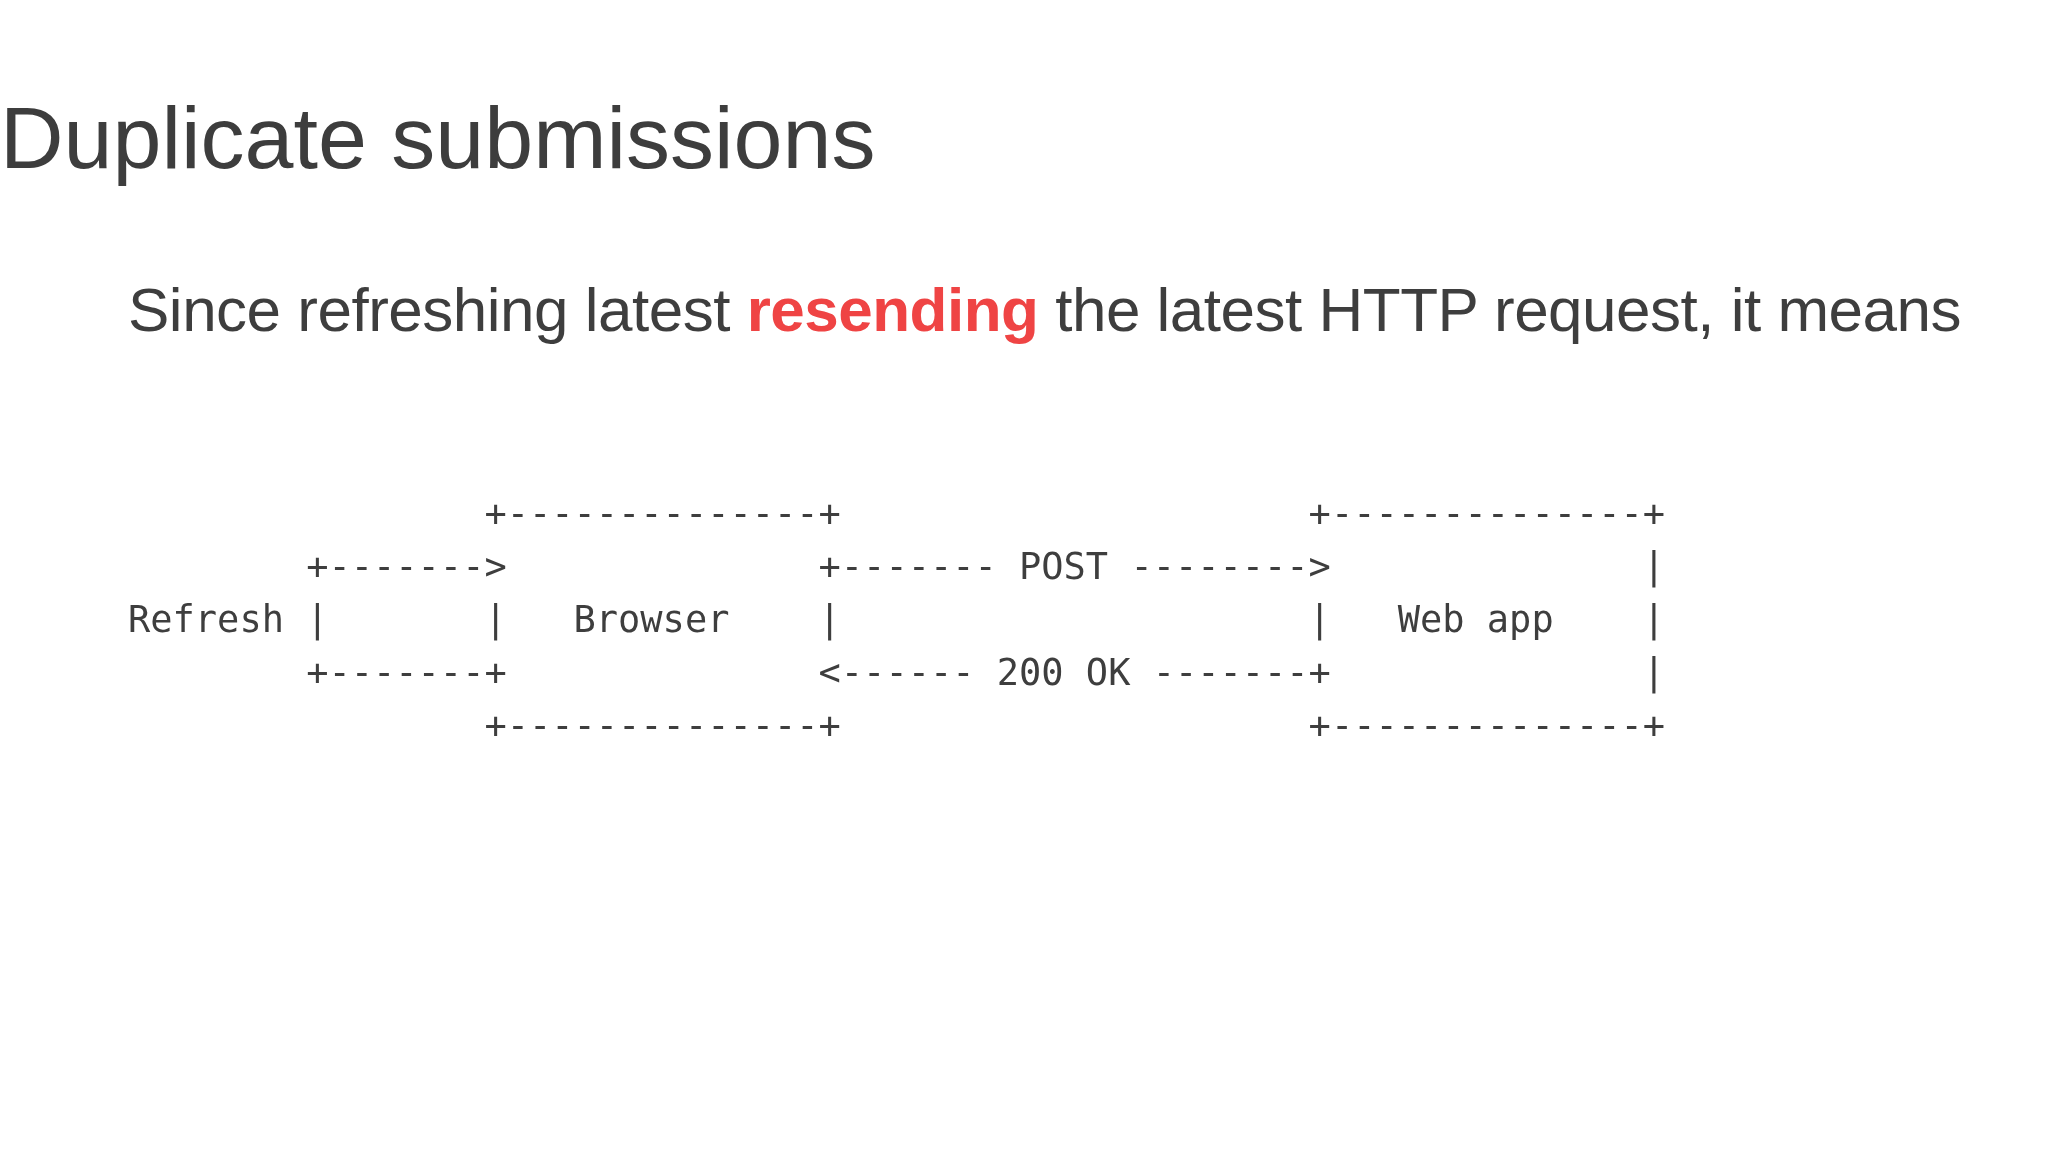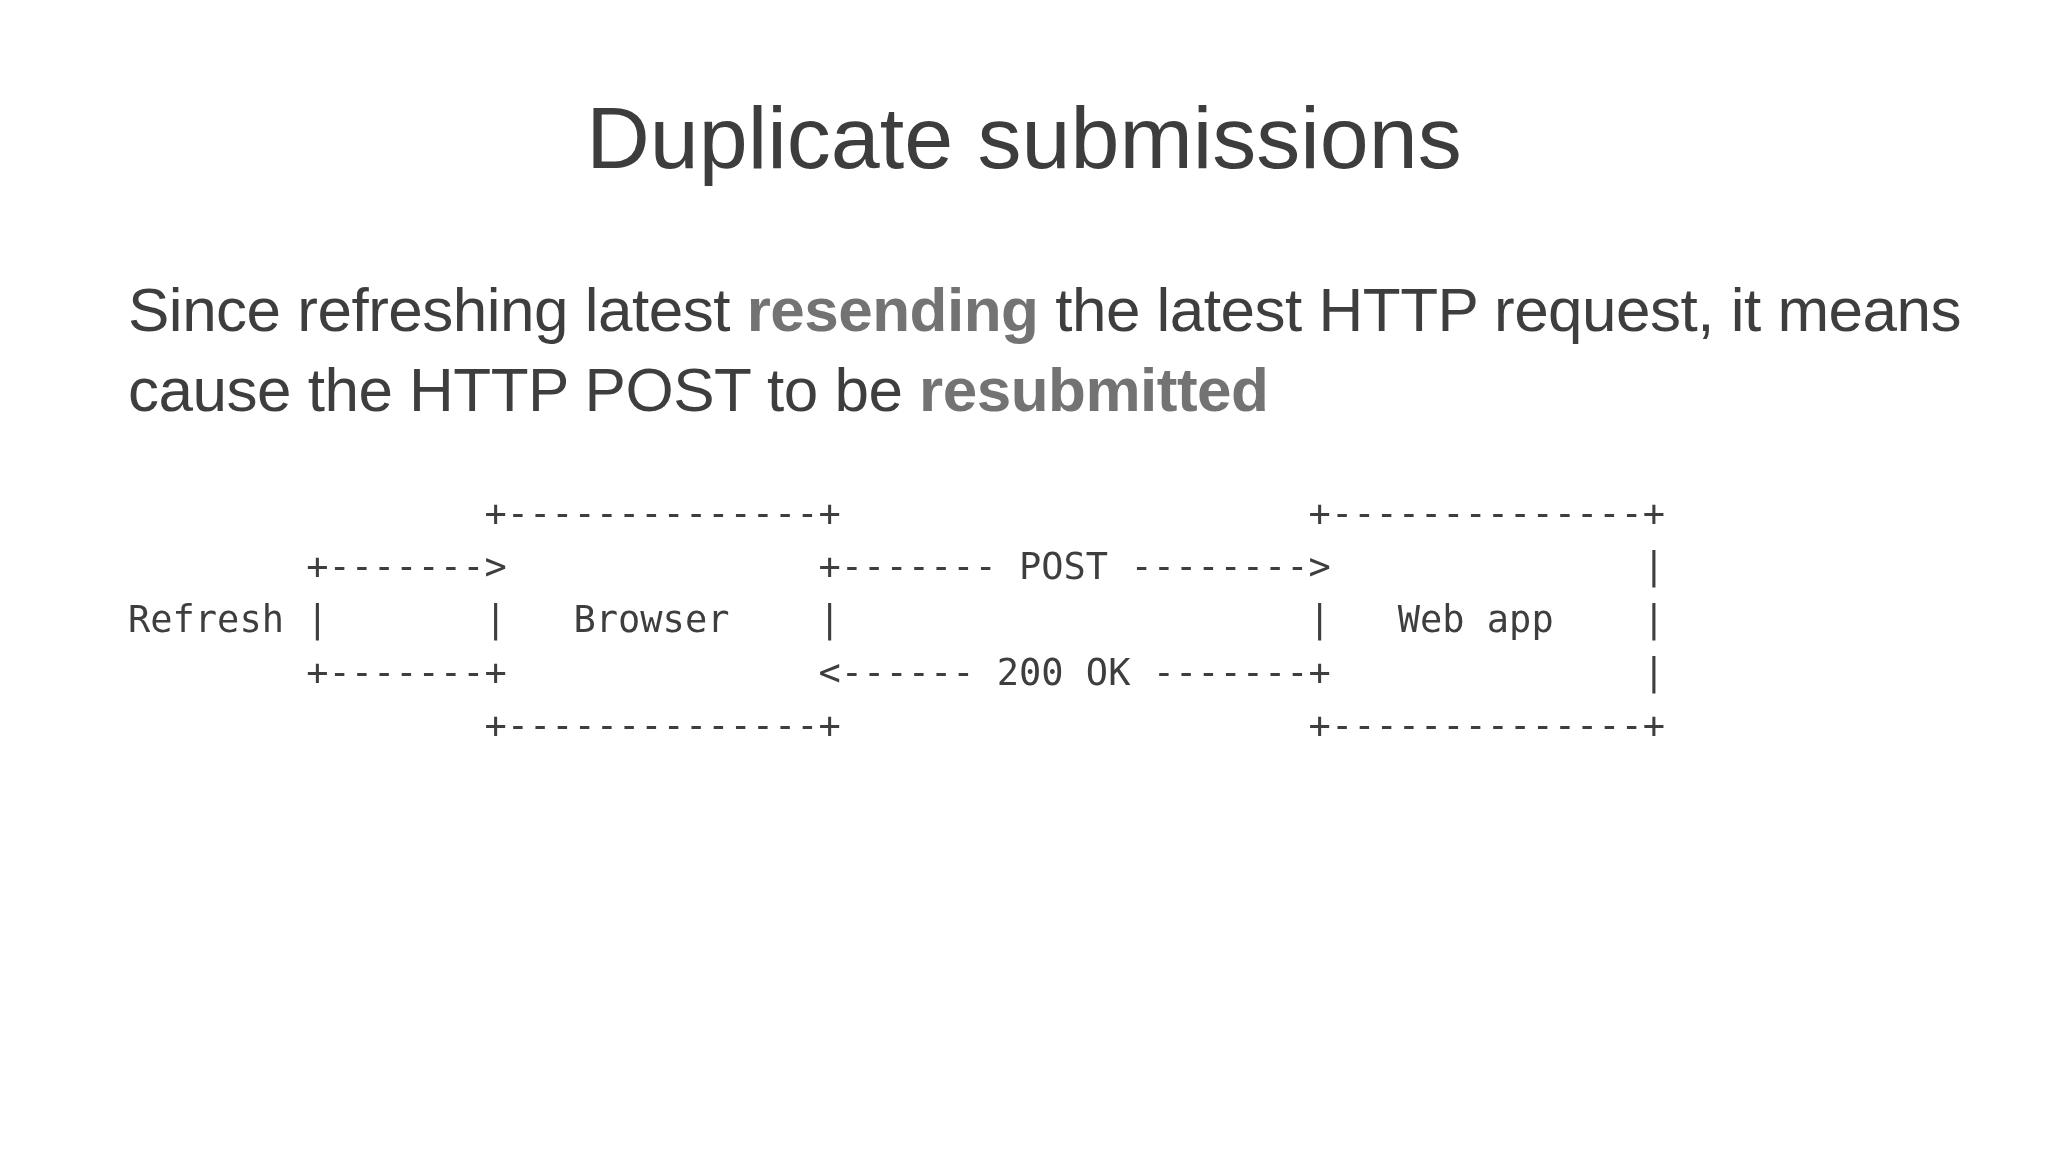--- a/index.html
+++ b/index.html
@@ -18,41 +18,41 @@
     position: absolute;
     inset: 0;
     background: #ffffff;
   }
   .title {
     position: absolute;
     top: 90px;
     left: 0;
     width: 100%;
     margin: 0;
-    text-align: center;
+    text-align: left;
     font-size: 88px;
     font-weight: 400;
     letter-spacing: 0px;
     color: #3d3d3d;
     line-height: 1.1;
   }
   .paragraph {
     position: absolute;
     top: 270px;
     left: 128px;
     margin: 0;
     font-size: 62px;
     line-height: 80px;
     letter-spacing: -0.5px;
     color: #3e3e3e;
     white-space: nowrap;
   }
   .paragraph b {
     font-weight: 700;
-    color: #737373;
+    color: #ef4444;
   }
   .diagram {
     position: absolute;
     top: 487px;
     left: 128px;
     margin: 0;
     font-family: "DejaVu Sans Mono", monospace;
     font-size: 37px;
     line-height: 53px;
     color: #3e3e3e;
@@ -60,21 +60,20 @@
   }
 </style>
 </head>
 <body>
 
 <div class="slide">
   <h1 class="title">Duplicate submissions</h1>
 
   <div class="paragraph">
       <div><span>Since refreshing latest </span><b>resending</b><span> the latest HTTP request, it means</span></div>
-      <div><span>cause the HTTP POST to be </span><b>resubmitted</b></div>
     </div>
 
   <pre class="diagram">                +--------------+                     +--------------+
         +-------&gt;              +------- POST --------&gt;              |
 Refresh |       |   Browser    |                     |   Web app    |
         +-------+              &lt;------ 200 OK -------+              |
                 +--------------+                     +--------------+</pre>
 </div>
 
 </body></html>

